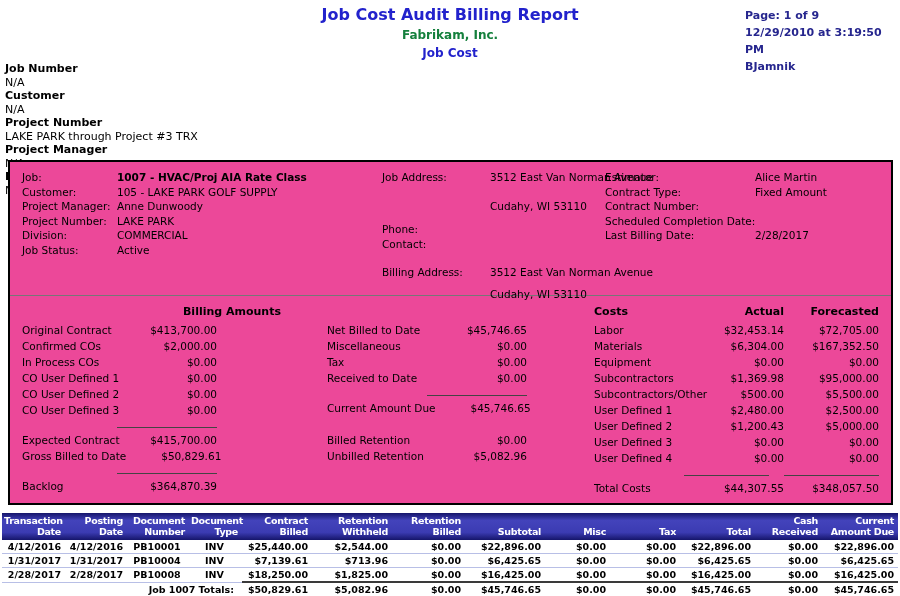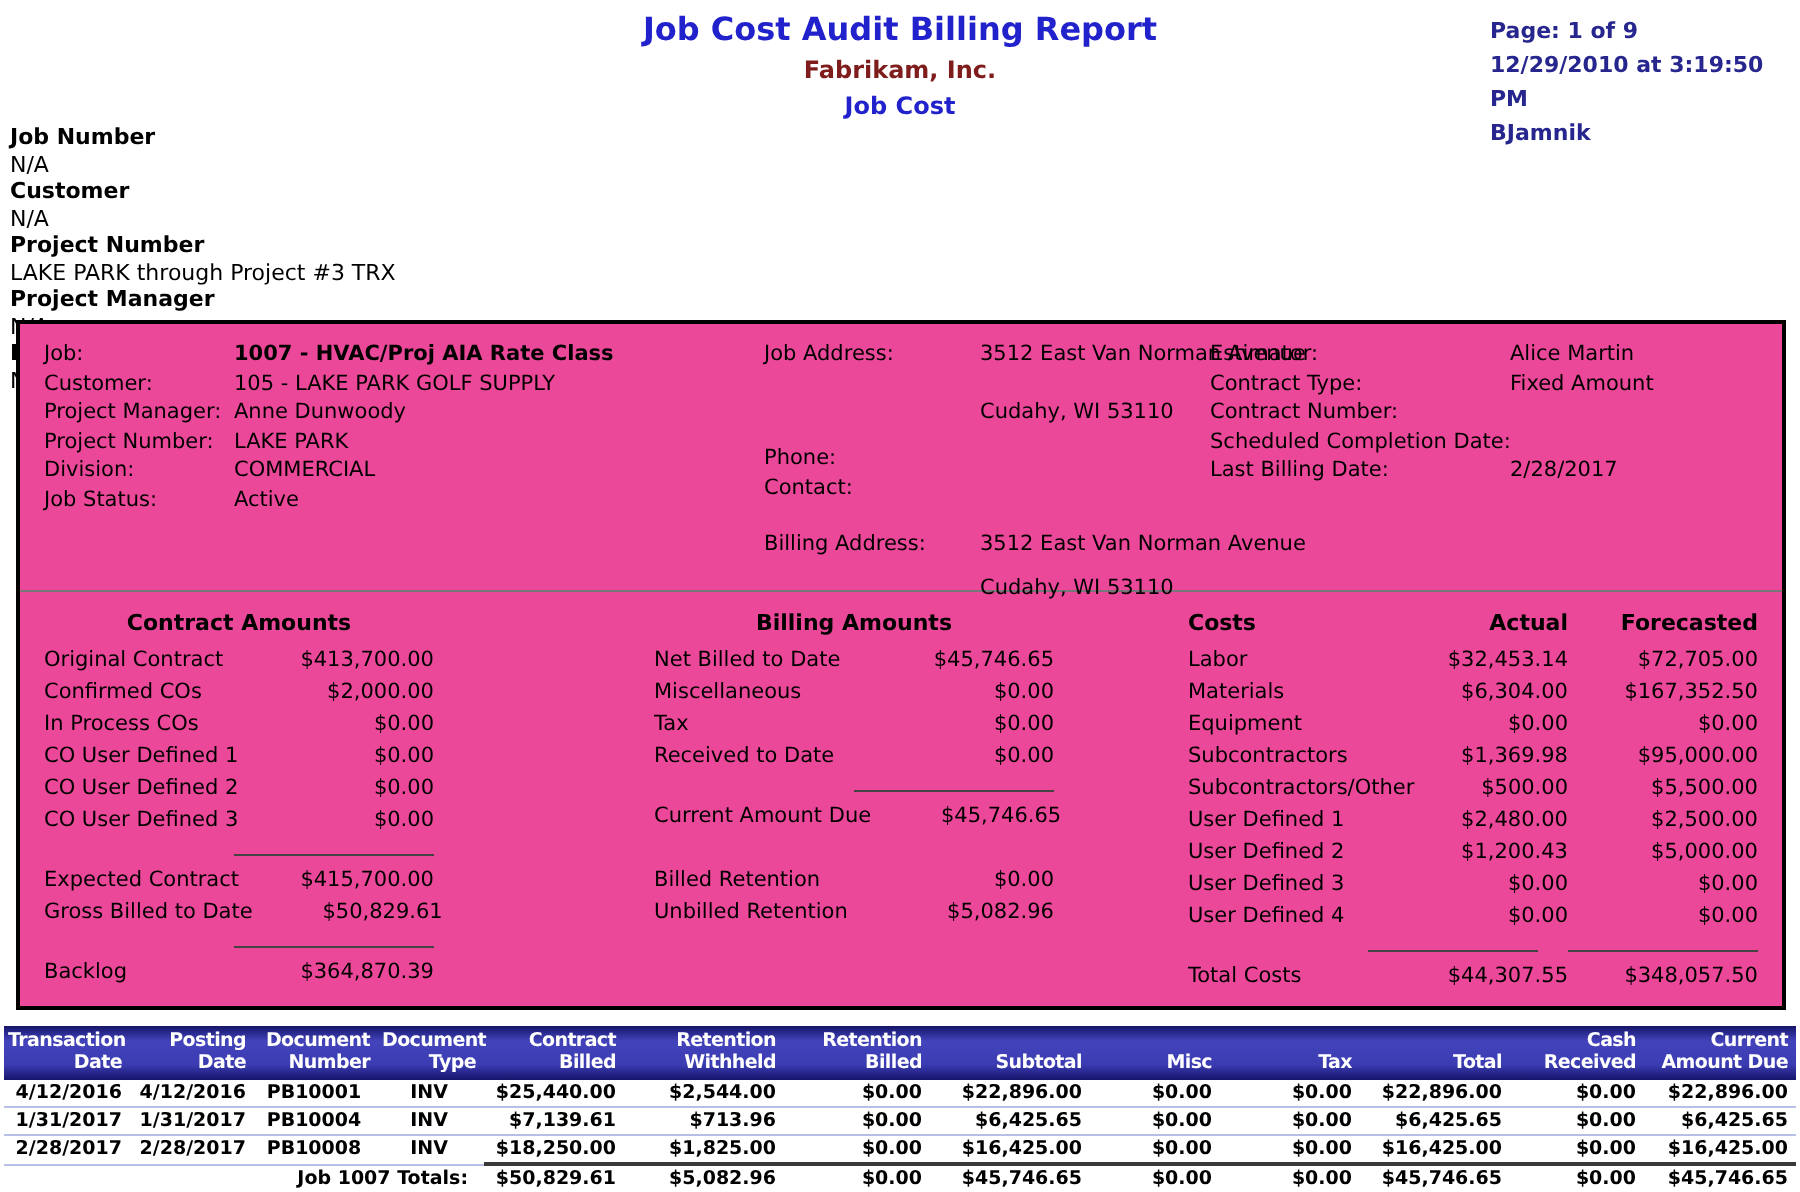--- a/index.html
+++ b/index.html
@@ -2,21 +2,21 @@
 <html><head>
 <meta charset="utf-8">
 <style>
   * { margin:0; padding:0; box-sizing:border-box; }
   html,body { width:900px; height:596px; background:#ffffff; font-family:"DejaVu Sans", sans-serif; color:#000; overflow:hidden; }
   body { position:relative; }
 
   
   .page-head { position:absolute; top:5px; left:0; right:0; text-align:center; }
   .rpt-title { font-size:16px; font-weight:bold; color:#2222cc; }
-  .rpt-company { font-size:12px; font-weight:bold; color:#7f1d1d; margin-top:4px; }
+  .rpt-company { font-size:12px; font-weight:bold; color:#15803d; margin-top:4px; }
   .rpt-subtitle { font-size:12px; font-weight:bold; color:#2222cc; margin-top:4px; }
   .page-info { position:absolute; top:7px; left:745px; color:#26268e; font-weight:bold; font-size:11px; line-height:17px; text-align:left; }
 
   
   .filters { position:absolute; top:62px; left:5px; font-size:11px; line-height:13.5px; }
   .filter-row { display:flex;flex-direction:column; }
   .filter-row .flabel { width:105px; font-weight:bold; }
 
   
   .job-box { position:absolute; left:8px; top:160px; width:885px; height:345px; border:2px solid #000; background:#ec4899; }
@@ -183,21 +183,20 @@
         </div>
         <div class="kv">
           <span class="klabel">Last Billing Date:</span>
           <span class="kval">2/28/2017</span>
         </div>
       </div>
   </div>
 
   <div class="amounts">
     <div class="amt-headrow">
-      <div class="hA">Contract Amounts</div>
       <div class="hB">Billing Amounts</div>
       <div class="hC">
         <span class="hc-label">Costs</span>
         <span class="hc-actual">Actual</span>
         <span class="hc-forecast">Forecasted</span>
       </div>
     </div>
     <div class="amt-cols">
       <div class="colA" id="contract-col">
           <div class="amt-row">

